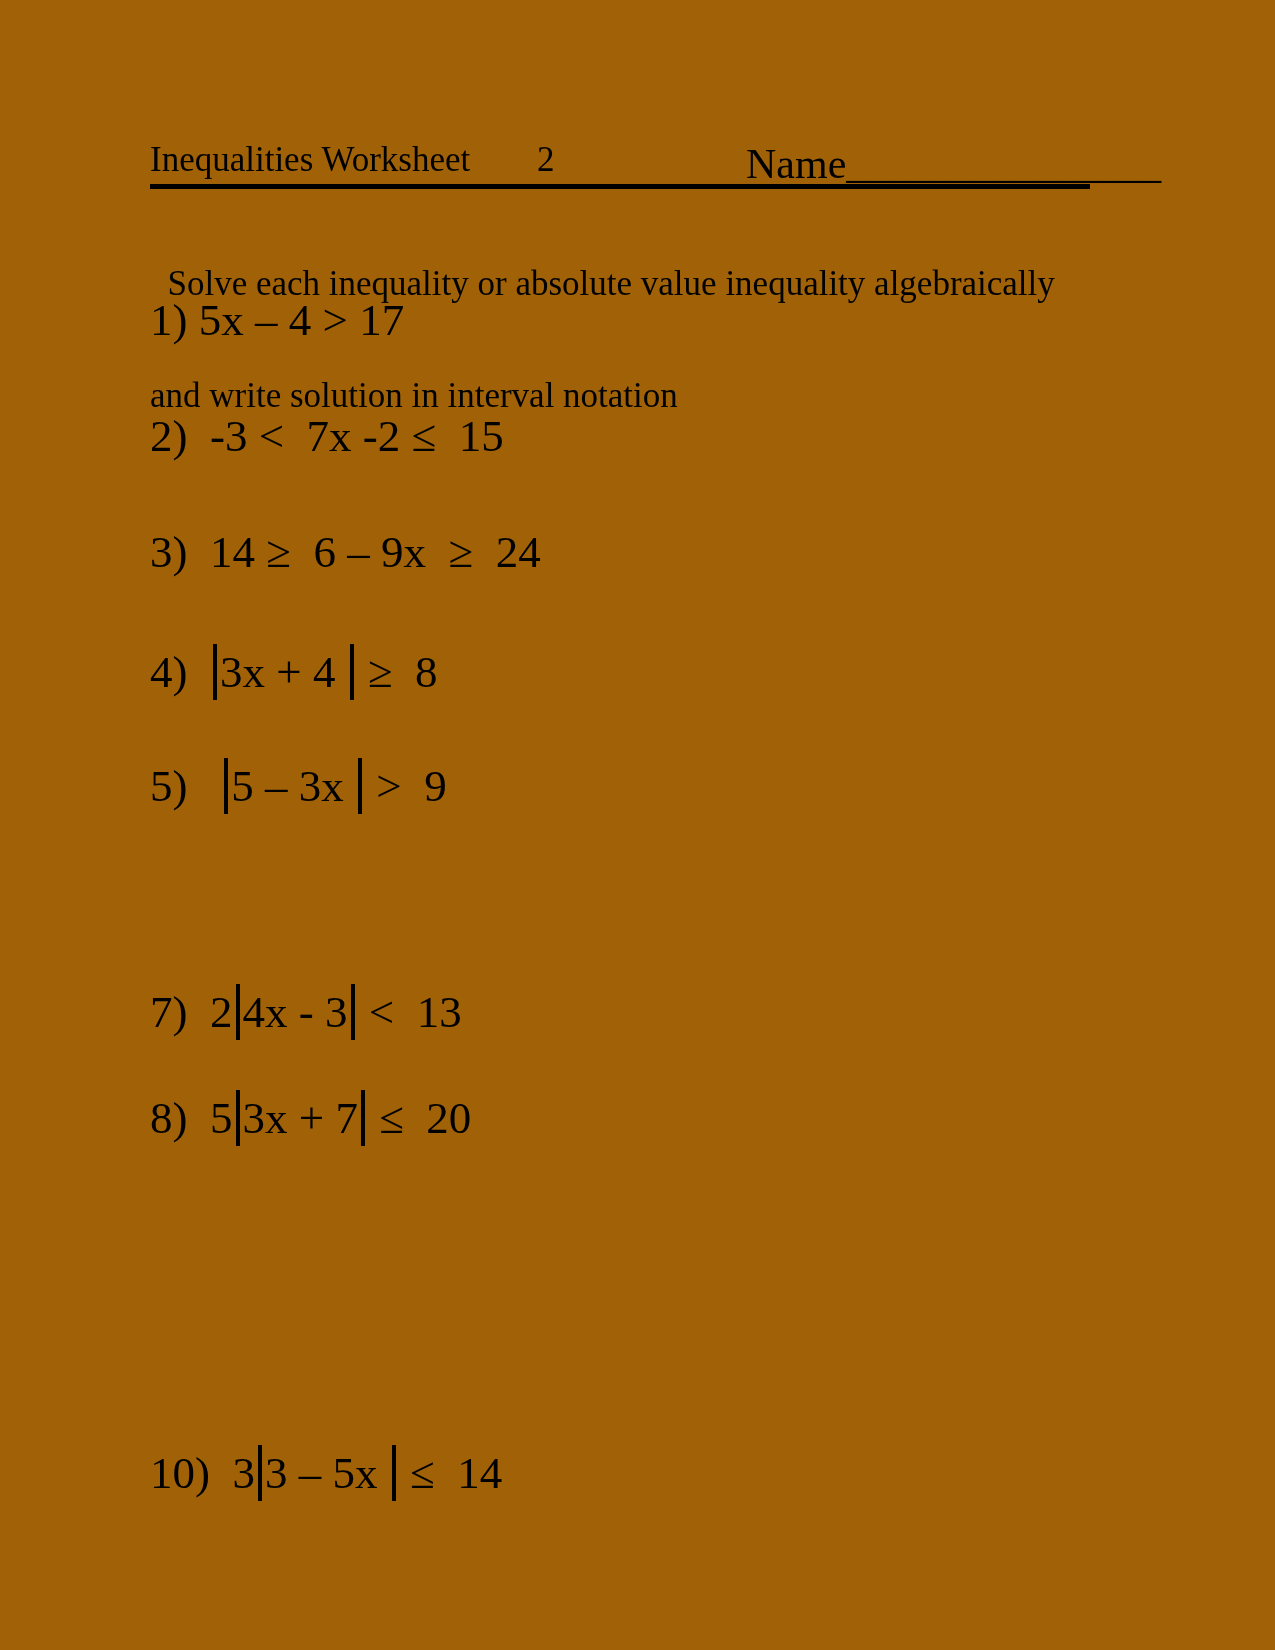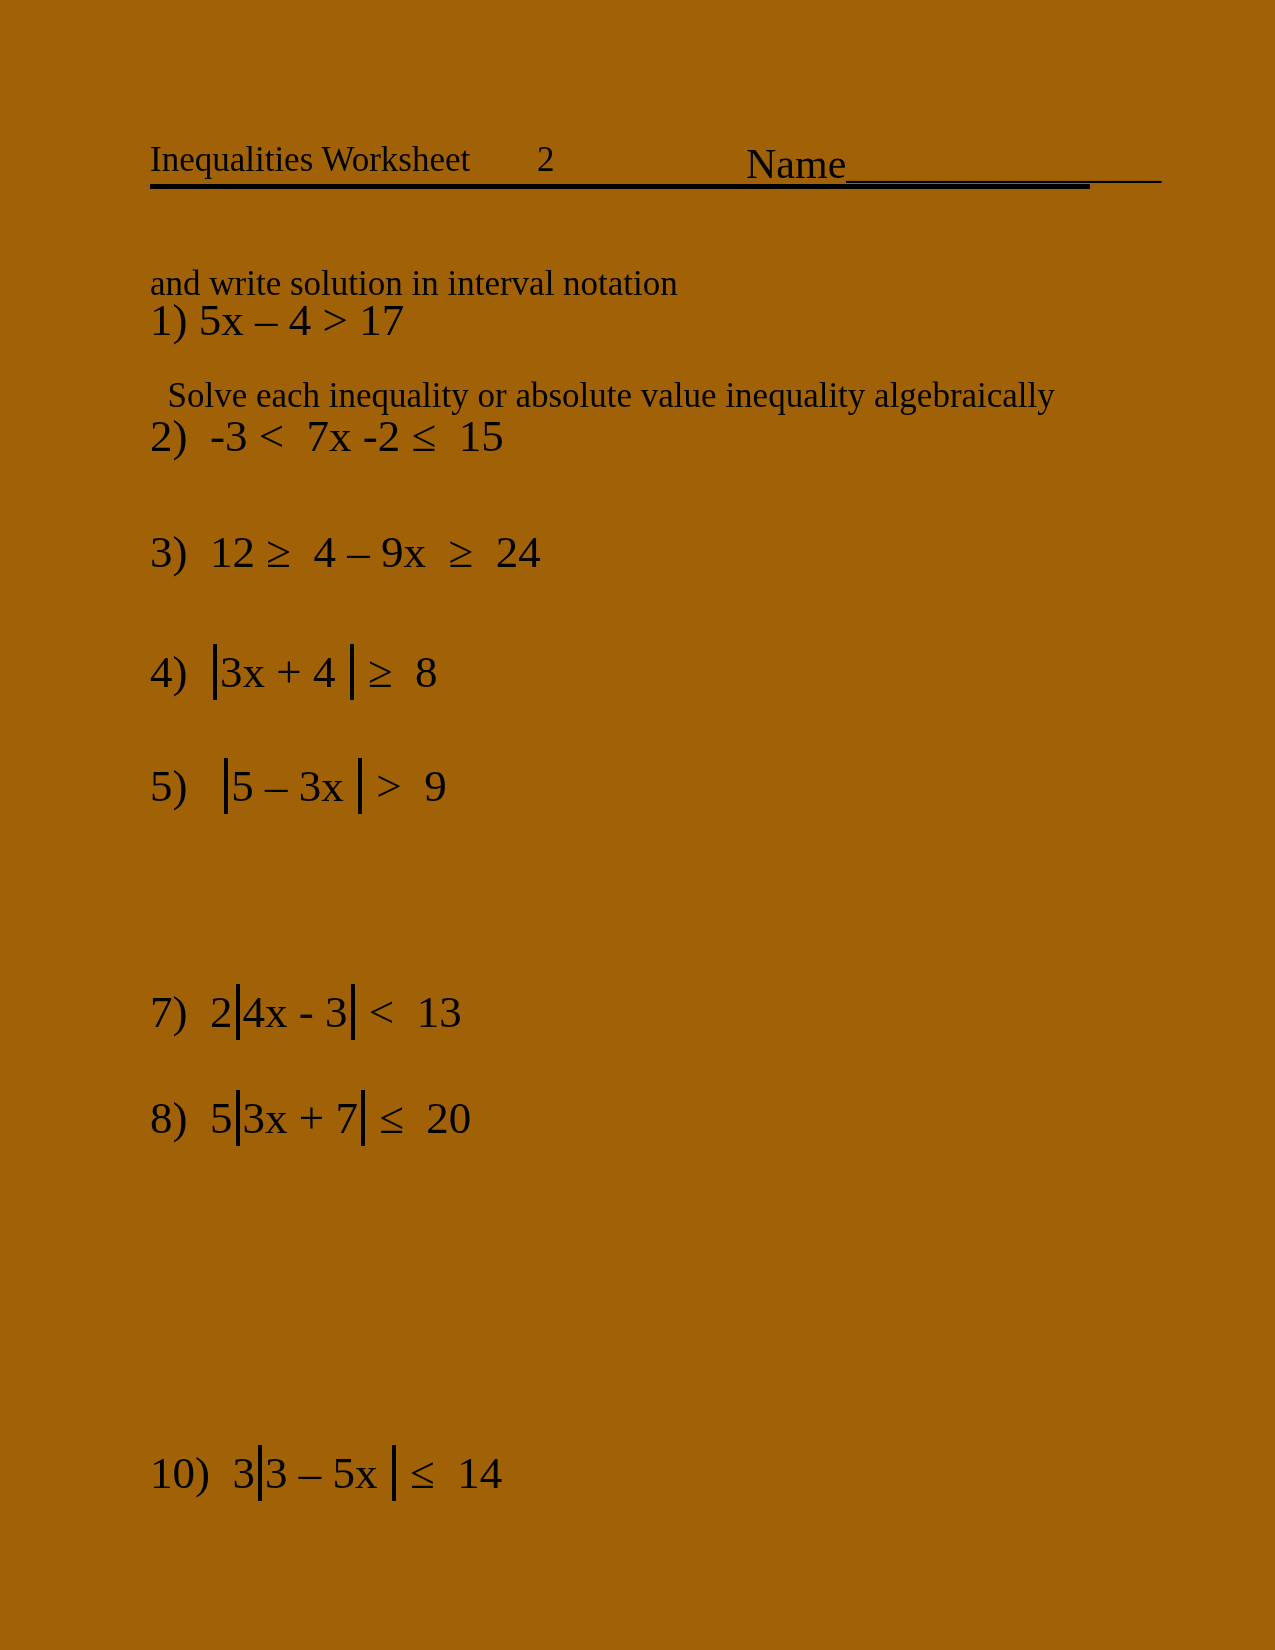--- a/index.html
+++ b/index.html
@@ -83,26 +83,26 @@
 
 <div class="page">
 
   <span class="hdr-title">Inequalities Worksheet</span>
   <span class="hdr-num">2</span>
   <span class="hdr-name"><span>Name</span><span>_______________</span></span>
 
   <div class="rule"></div>
 
   <div class="instructions">
+    <div>  Solve each inequality or absolute value inequality algebraically</div>
     <div>and write solution in interval notation</div>
-    <div>  Solve each inequality or absolute value inequality algebraically</div>
   </div>
 
   <div class="problem" style="top:298px"><span class="pnum">1)</span><span class="pexpr"> 5x – 4 &gt; 17</span></div>
   <div class="problem" style="top:414px"><span class="pnum">2)</span><span class="pexpr">  -3 &lt;  7x -2 ≤  15</span></div>
-  <div class="problem" style="top:530px"><span class="pnum">3)</span><span class="pexpr">  12 ≥  4 – 9x  ≥  24</span></div>
+  <div class="problem" style="top:530px"><span class="pnum">3)</span><span class="pexpr">  14 ≥  6 – 9x  ≥  24</span></div>
   <div class="problem" style="top:644px"><span class="pnum">4)</span><span class="pexpr">  <span class="vbar"></span>3x + 4 <span class="vbar"></span> ≥  8</span></div>
   <div class="problem" style="top:758px"><span class="pnum">5)</span><span class="pexpr">   <span class="vbar"></span>5 – 3x <span class="vbar"></span> &gt;  9</span></div>
   <div class="problem" style="top:984px"><span class="pnum">7)</span><span class="pexpr">  2<span class="vbar"></span>4x - 3<span class="vbar"></span> &lt;  13</span></div>
   <div class="problem" style="top:1090px"><span class="pnum">8)</span><span class="pexpr">  5<span class="vbar"></span>3x + 7<span class="vbar"></span> ≤  20</span></div>
   <div class="problem" style="top:1445px"><span class="pnum">10)</span><span class="pexpr">  3<span class="vbar"></span>3 – 5x <span class="vbar"></span> ≤  14</span></div>
 
 </div>
 
 </body></html>

